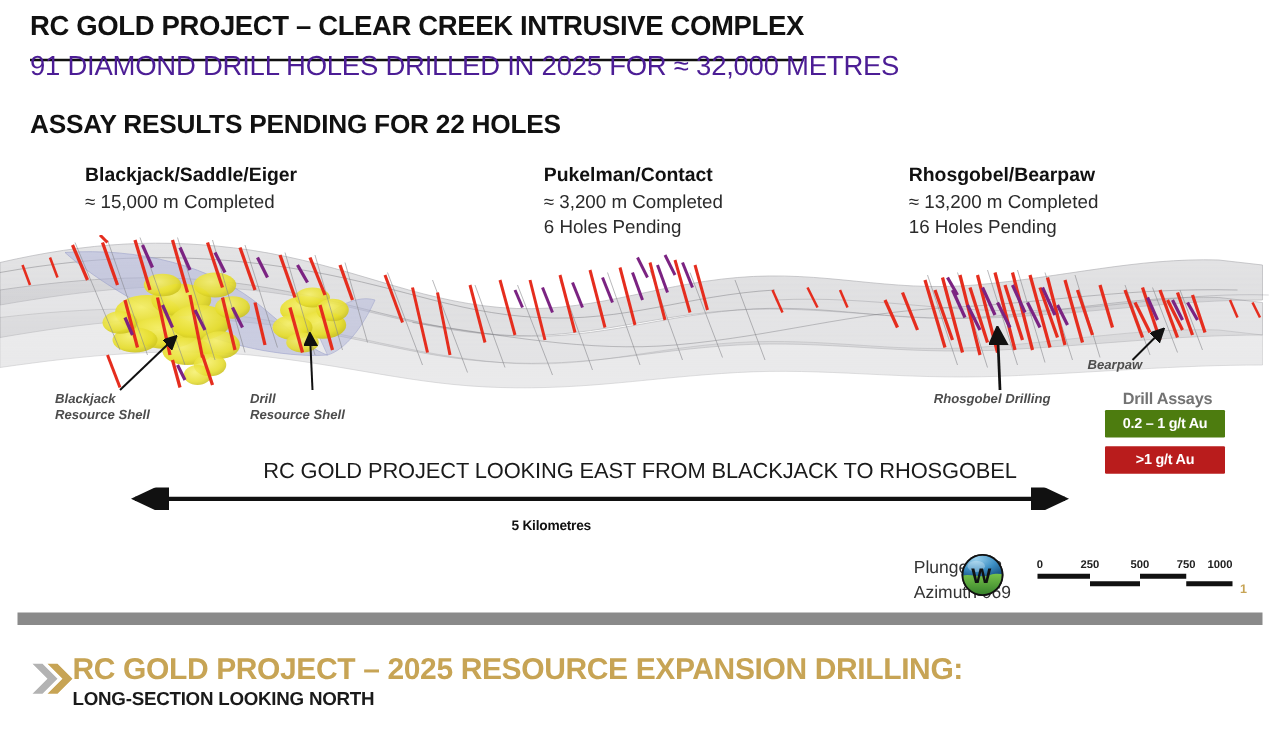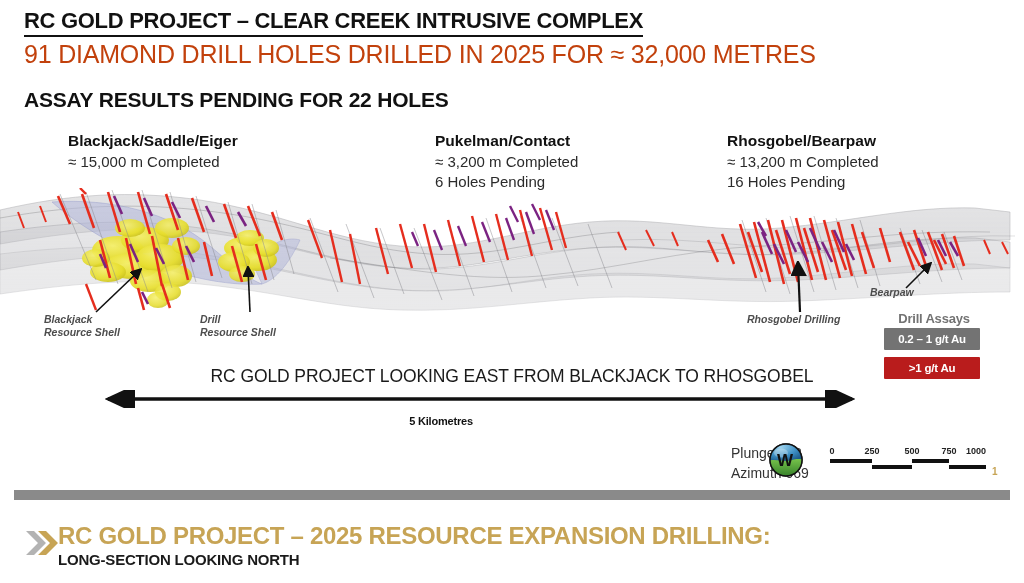--- a/index.html
+++ b/index.html
@@ -8,26 +8,26 @@
     width:1024px;height:583px;background:#ffffff;
     font-family:"Liberation Sans",sans-serif;
     color:#1a1a1a;overflow:hidden;position:relative;
   }
   .slide{position:absolute;inset:0;}
 
   
   .hdr-title{
     position:absolute;left:24px;top:8px;
     font-size:22px;font-weight:bold;letter-spacing:-0.3px;
-    color:#111;border-bottom:2.5px solid #111;padding-bottom:1px;
+    color:#111;border-bottom:2.5px solid #111;padding-bottom:13px;
     display:inline-block;white-space:nowrap;
   }
   .hdr-sub{
     position:absolute;left:24px;top:40px;
-    font-size:25px;font-weight:400;color:#c2410c;
+    font-size:22px;font-weight:400;color:#4c1d95;
     letter-spacing:-0.2px;white-space:nowrap;
   }
   .assay-hdr{
     position:absolute;left:24px;top:88px;
     font-size:21px;font-weight:bold;color:#111;
     letter-spacing:-0.2px;white-space:nowrap;text-align:center;
   }
 
   
   .zone{position:absolute;}
@@ -61,21 +61,21 @@
   .legend{position:absolute;left:884px;top:311px;width:100px;}
   .legend-title{
     font-size:13px;font-weight:bold;color:#737373;text-align:center;
     margin-bottom:2px;letter-spacing:-0.2px;
   }
   .legend-chip{
     display:block;width:96px;height:22px;line-height:22px;
     text-align:center;color:#fff;font-size:11.5px;font-weight:bold;
     margin-bottom:7px;border-radius:1px;letter-spacing:-0.2px;
   }
-  #chip-low{background:#737373;}
+  #chip-low{background:#4d7c0f;}
   #chip-high{background:#b91c1c;}
 
   
   .caption{
     position:absolute;left:0;top:366px;width:1024px;text-align:center;
     font-size:17.5px;color:#1a1a1a;letter-spacing:-0.1px;white-space:nowrap;
   }
   .scalearrow{position:absolute;left:100px;top:390px;}
   .scale-label{
     position:absolute;left:0;top:415px;width:882px;text-align:center;

